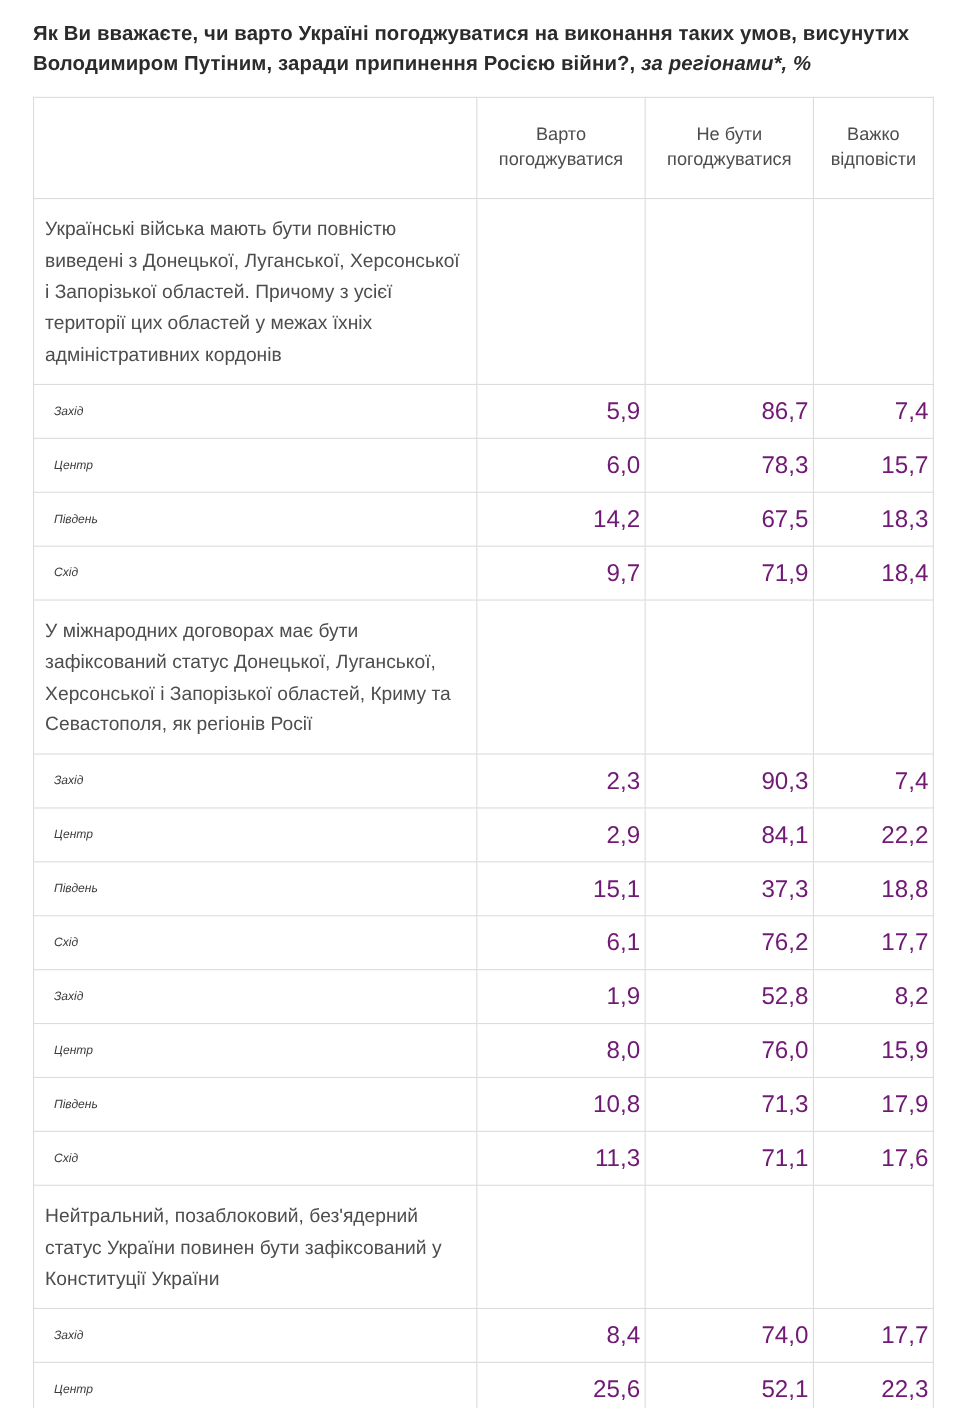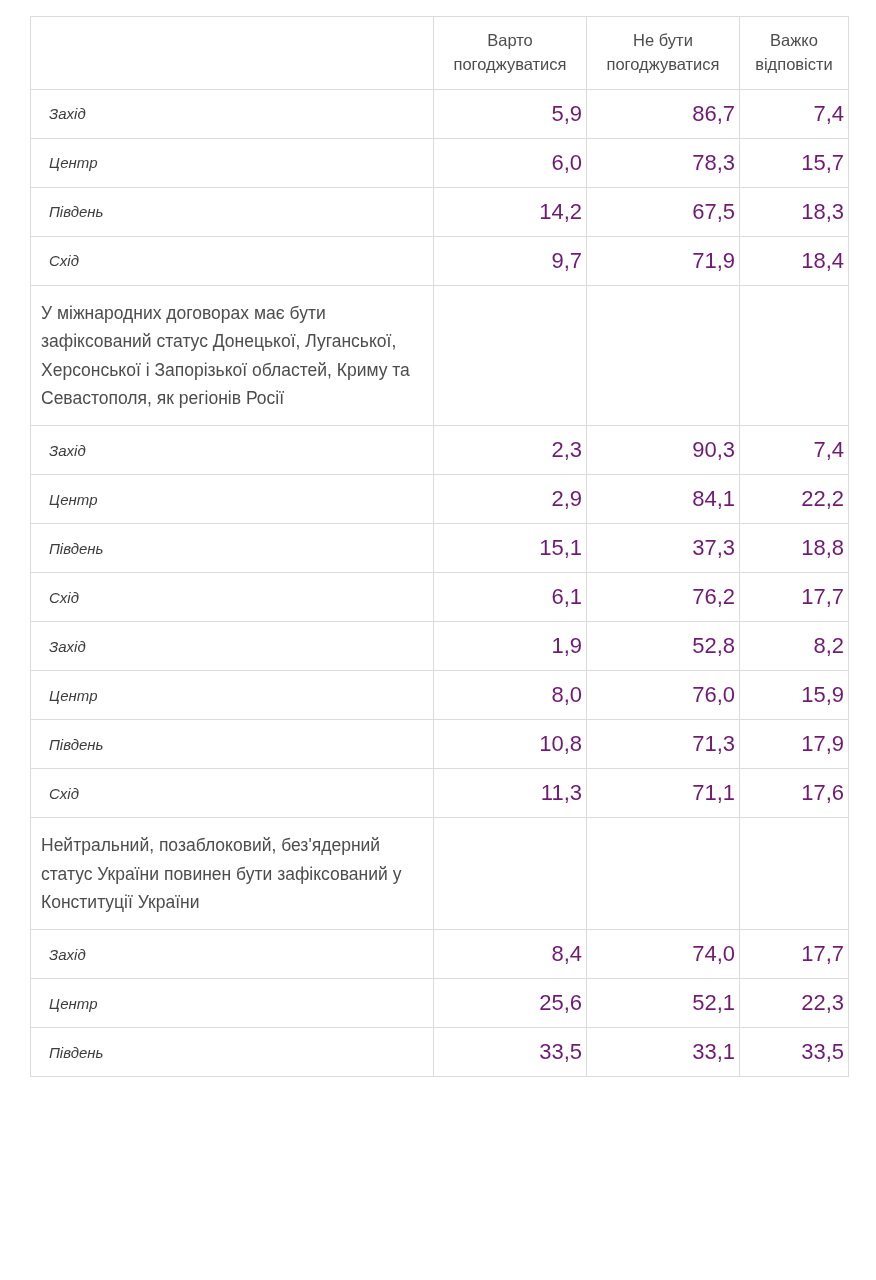--- a/index.html
+++ b/index.html
@@ -30,67 +30,76 @@
   }
   .poll-table th, .poll-table td {
     border: 1px solid #dcdcdc;
     vertical-align: middle;
   }
   .poll-table thead th {
     font-weight: normal;
     font-size: 16.5px;
     color: #4d4d4d;
     text-align: center;
-    padding: 12px 4px;
+    padding: 22px 4px;
     height: 60px;
     line-height: 1.45;
   }
   .statement-cell {
     font-size: 17.5px;
     color: #4d4d4d;
     line-height: 1.62;
     padding: 13px 14px 13px 10px;
     text-align: left;
   }
   .region-cell {
     font-style: italic;
-    font-size: 15px;
+    font-size: 11px;
     color: #3d3d3d;
     padding: 11px 10px 11px 18px;
     text-align: left;
   }
   .value-cell {
     font-size: 22px;
     color: #701a75;
     text-align: right;
     padding: 11px 4px;
   }
   .data-row { height: 44px; }
 </style>
 </head>
 <body>
 
 <div class="page">
+  <div class="page-title">
+    <span>Як Ви вважаєте, чи варто Україні погоджуватися на виконання таких умов, висунутих Володимиром Путіним, заради припинення Росією війни?, </span><span class="title-suffix">за регіонами*, %</span>
+  </div>
 
   <table class="poll-table">
     <colgroup>
       <col style="width:403px">
       <col style="width:153px">
       <col style="width:153px">
       <col style="width:109px">
     </colgroup>
     <thead>
       <tr>
         <th></th>
         <th>Варто погоджуватися</th>
         <th>Не бути погоджуватися</th>
         <th>Важко відповісти</th>
       </tr>
     </thead>
     <tbody>
+        <tr>
+          <td class="statement-cell">Українські війська мають бути повністю виведені з Донецької, Луганської, Херсонської і Запорізької областей. Причому з усієї території цих областей у межах їхніх адміністративних кордонів</td>
+          <td></td>
+          <td></td>
+          <td></td>
+        </tr>
         <tr class="data-row">
           <td class="region-cell">Захід</td>
           <td class="value-cell">5,9</td>
           <td class="value-cell">86,7</td>
           <td class="value-cell">7,4</td>
         </tr>
         <tr class="data-row">
           <td class="region-cell">Центр</td>
           <td class="value-cell">6,0</td>
           <td class="value-cell">78,3</td>

